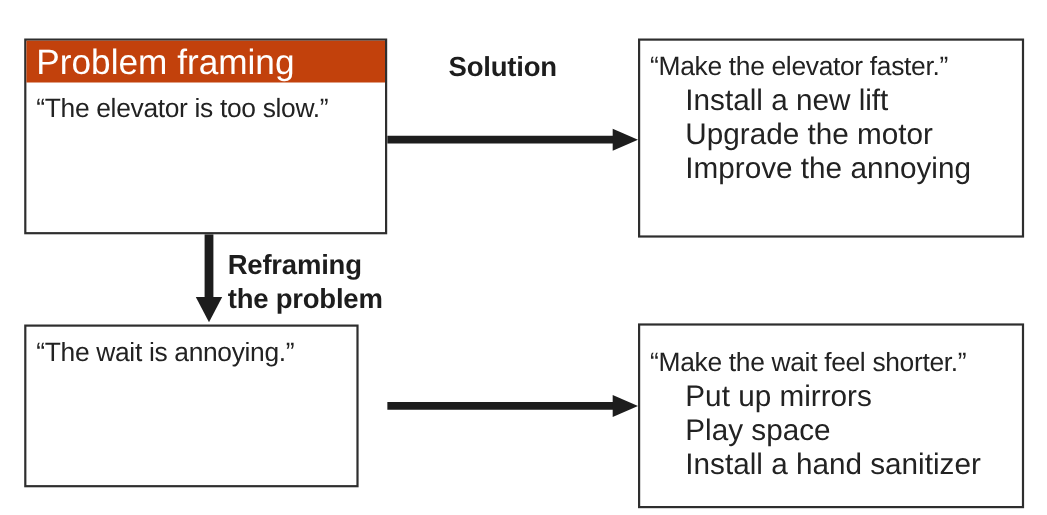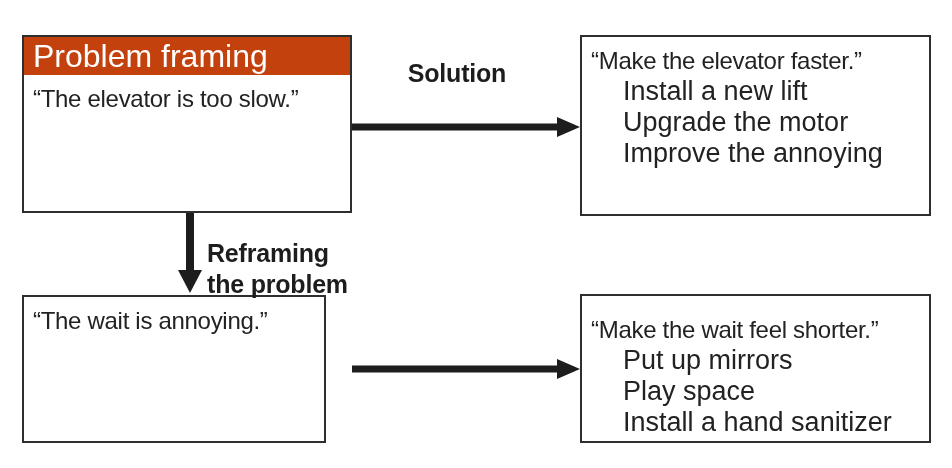--- a/index.html
+++ b/index.html
@@ -47,40 +47,39 @@
     font-size: 27px;
     line-height: 31px;
   }
   .flow-label {
     position: absolute;
     font-weight: bold;
     font-size: 25px;
     line-height: 31px;
     color: #1d1d1d;
     letter-spacing: -0.2px;
-    margin-top: 12px;
   }
   #label-solution-finding {
     left: 372px;
     top: 46px;
     width: 170px;
     text-align: center;
   }
   #label-reframing {
     left: 207px;
     top: 226px;
     text-align: left;
   }
   .arrow-svg {
     position: absolute;
   }
   #box-problem-framing { left: 22px; top: 35px;  width: 330px; height: 178px; }
   #box-solution-space  { left: 580px; top: 35px; width: 351px; height: 181px; }
   #box-reframed        { left: 22px; top: 295px; width: 304px; height: 148px; }
-  #box-new-solutions   { left: 580px; top: 294px; width: 351px; height: 149px; }
+  #box-new-solutions   { left: 580px; top: 294px; width: 351px; height: 168px; }
   #box-reframed .box-body { padding-top: 8px; }
   #box-new-solutions .box-body { padding-top: 18px; }
 </style>
 </head>
 <body>
 
 <div class="box" id="box-problem-framing">
   <div class="box-header">Problem framing</div>
   <div class="box-body">
     <div class="quote-line">“The elevator is too slow.”</div>

